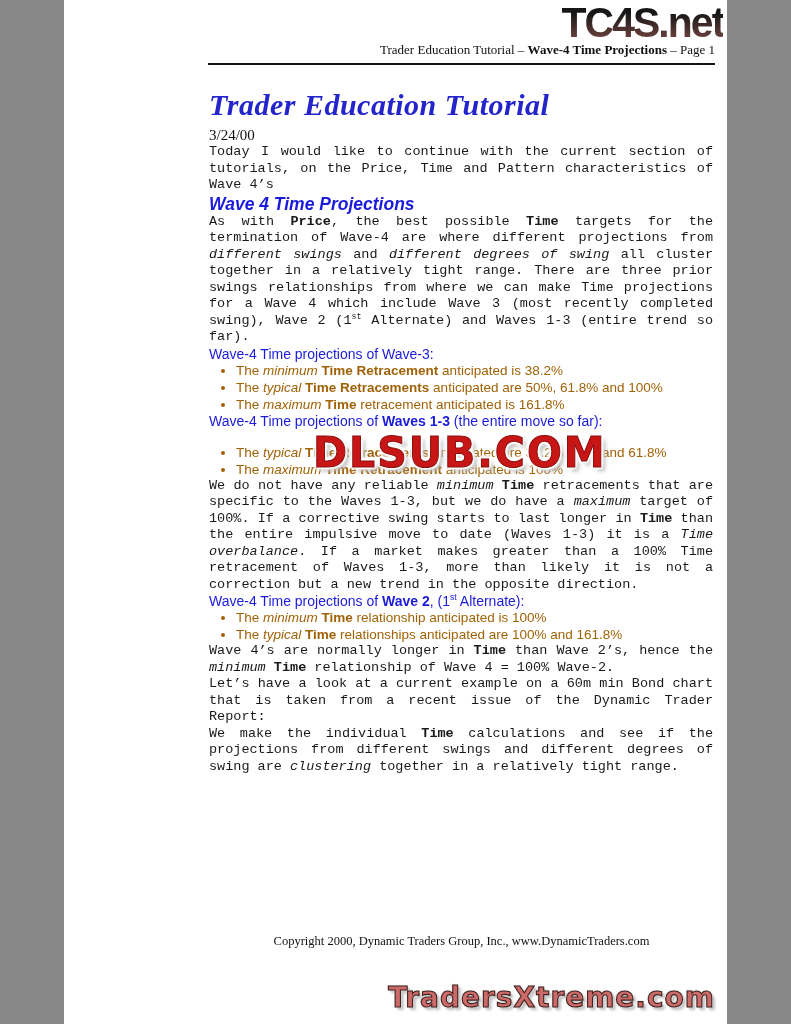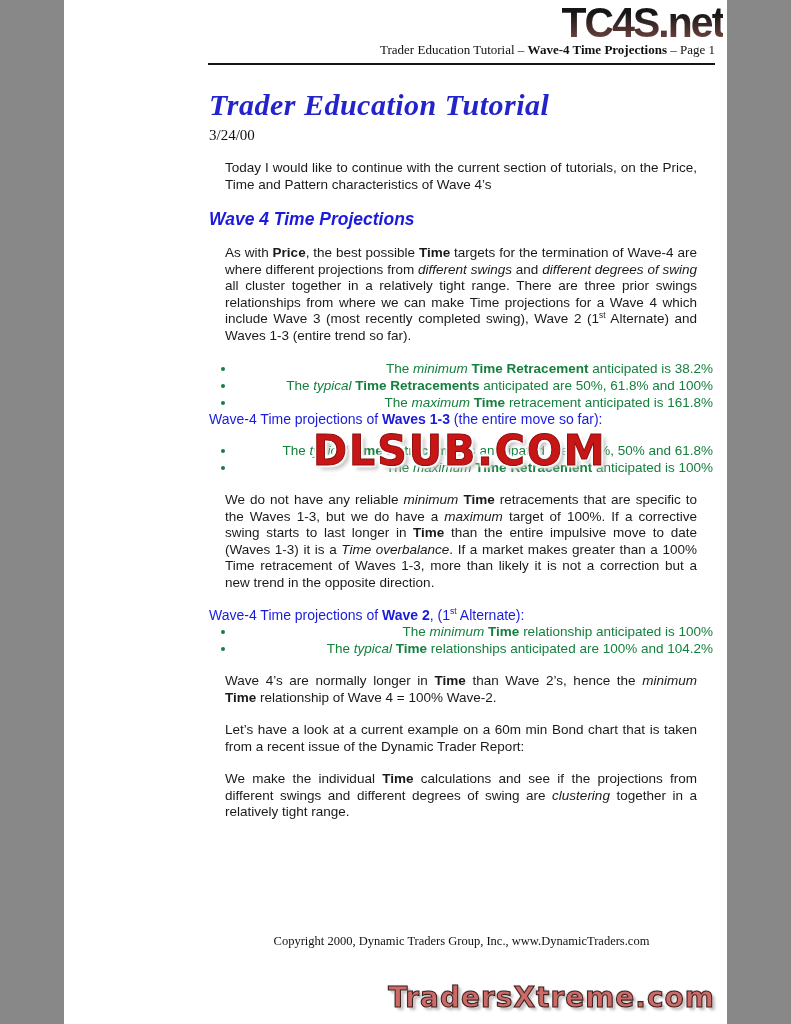--- a/index.html
+++ b/index.html
@@ -26,27 +26,27 @@
     position:absolute; top:63px; left:144px; width:507px; height:0;
     border:0; border-top:2px solid #151515; margin:0;
   }
   .content { position:absolute; top:88px; left:145px; width:504px; }
   .doc-title {
     margin:0; font-family:"Liberation Serif", serif; font-style:italic;
     font-weight:bold; font-size:30px; line-height:34px; color:var(--title-blue);
     letter-spacing:0.5px;
   }
   .doc-date { margin-top:5px; font-family:"Liberation Serif", serif; font-size:15px; color:#111; }
-  p.body { font-size:13.5px; line-height:16.5px; text-align:justify; margin:16px; color:#1a1a1a; }
+  p.body { font-size:13.5px; line-height:16.5px; text-align:justify; margin:0; color:#1a1a1a;font-family:Liberation Mono, monospace; }
   h2.sec {
     margin:0; font-size:17.5px; line-height:20px; font-weight:bold; color:var(--heading-blue);font-style:italic;
   }
   h3.sub { margin:0; font-size:14px; line-height:16px; font-weight:normal; color:var(--heading-blue); }
   ul.blt { margin:0; padding:0 0 0 27px; list-style:disc; }
-  ul.blt li { font-size:13.5px; line-height:17px; color:#15803d;text-align:right; }
+  ul.blt li { font-size:13.5px; line-height:17px; color:#a16207; }
   .mt5{margin-top:5px}.mt14{margin-top:14px}.mt15{margin-top:15px}.mt17{margin-top:17px}
   .mt18{margin-top:18px}.mt19{margin-top:19px}.mt20{margin-top:20px}.mt21{margin-top:21px}
   .st-b{font-weight:bold}
   .st-i{font-style:italic}
   .st-sup{vertical-align:super;font-size:0.62em;line-height:0}
   
   .bullets-wrap { position:relative; }
   .watermark {
     position:absolute; left:104px; top:-14px; z-index:5;
     font-family:"DejaVu Sans", sans-serif; font-weight:800;
@@ -90,41 +90,42 @@
 
     <h1 class="doc-title">Trader Education Tutorial</h1>
     <div class="doc-date mt5">3/24/00</div>
 
     <p class="body mt17"><span>Today I would like to continue with the current section of tutorials, on the Price, Time and Pattern characteristics of Wave 4’s</span></p>
 
     <h2 class="sec mt18">Wave 4 Time Projections</h2>
 
     <p class="body mt17"><span>As with </span><span class="st-b">Price</span><span>, the best possible </span><span class="st-b">Time</span><span> targets for the termination of Wave-4 are where different projections from </span><span class="st-i">different swings</span><span> and </span><span class="st-i">different degrees of swing</span><span> all cluster together in a relatively tight range. There are three prior swings relationships from where we can make Time projections for a Wave 4 which include Wave 3 (most recently completed swing), Wave 2 (1</span><span class="st-sup">st</span><span> Alternate) and Waves 1-3 (entire trend so far).</span></p>
 
+    <h3 class="sub mt20"><span>Wave-4 Time projections of Wave-3:</span></h3>
     <ul class="blt mt14">
       <li><span>The </span><span class="st-i">minimum</span><span> </span><span class="st-b">Time Retracement</span><span> anticipated is 38.2%</span></li>
       <li><span>The </span><span class="st-i">typical</span><span> </span><span class="st-b">Time Retracements</span><span> anticipated are 50%, 61.8% and 100%</span></li>
       <li><span>The </span><span class="st-i">maximum</span><span> </span><span class="st-b">Time</span><span> retracement anticipated is 161.8%</span></li>
     </ul>
 
     <h3 class="sub mt21"><span>Wave-4 Time projections of </span><span class="st-b">Waves 1-3</span><span> (the entire move so far):</span></h3>
     <div class="bullets-wrap mt15">
       <ul class="blt">
         <li><span>The </span><span class="st-i">typical</span><span> </span><span class="st-b">Time Retracements</span><span> anticipated are 38.2%, 50% and 61.8%</span></li>
         <li><span>The </span><span class="st-i">maximum</span><span> </span><span class="st-b">Time Retracement</span><span> anticipated is 100%</span></li>
       </ul>
       <div class="watermark">DLSUB.COM</div>
     </div>
 
     <p class="body mt19"><span>We do not have any reliable </span><span class="st-i">minimum</span><span> </span><span class="st-b">Time</span><span> retracements that are specific to the Waves 1-3, but we do have a </span><span class="st-i">maximum</span><span> target of 100%. If a corrective swing starts to last longer in </span><span class="st-b">Time</span><span> than the entire impulsive move to date (Waves 1-3) it is a </span><span class="st-i">Time overbalance</span><span>. If a market makes greater than a 100% Time retracement of Waves 1-3, more than likely it is not a correction but a new trend in the opposite direction.</span></p>
 
     <h3 class="sub mt19"><span>Wave-4 Time projections of </span><span class="st-b">Wave 2</span><span>, (1</span><span class="st-sup">st</span><span> Alternate):</span></h3>
     <ul class="blt mt17">
       <li><span>The </span><span class="st-i">minimum</span><span> </span><span class="st-b">Time</span><span> relationship anticipated is 100%</span></li>
-      <li><span>The </span><span class="st-i">typical</span><span> </span><span class="st-b">Time</span><span> relationships anticipated are 100% and 104.2%</span></li>
+      <li><span>The </span><span class="st-i">typical</span><span> </span><span class="st-b">Time</span><span> relationships anticipated are 100% and 161.8%</span></li>
     </ul>
 
     <p class="body mt18"><span>Wave 4’s are normally longer in </span><span class="st-b">Time</span><span> than Wave 2’s, hence the </span><span class="st-i">minimum</span><span> </span><span class="st-b">Time</span><span> relationship of Wave 4 = 100% Wave-2.</span></p>
 
     <p class="body mt17"><span>Let’s have a look at a current example on a 60m min Bond chart that is taken from a recent issue of the Dynamic Trader Report:</span></p>
 
     <p class="body mt18"><span>We make the individual </span><span class="st-b">Time</span><span> calculations and see if the projections from different swings and different degrees of swing are </span><span class="st-i">clustering</span><span> together in a relatively tight range.</span></p>
 
   </div>
 

